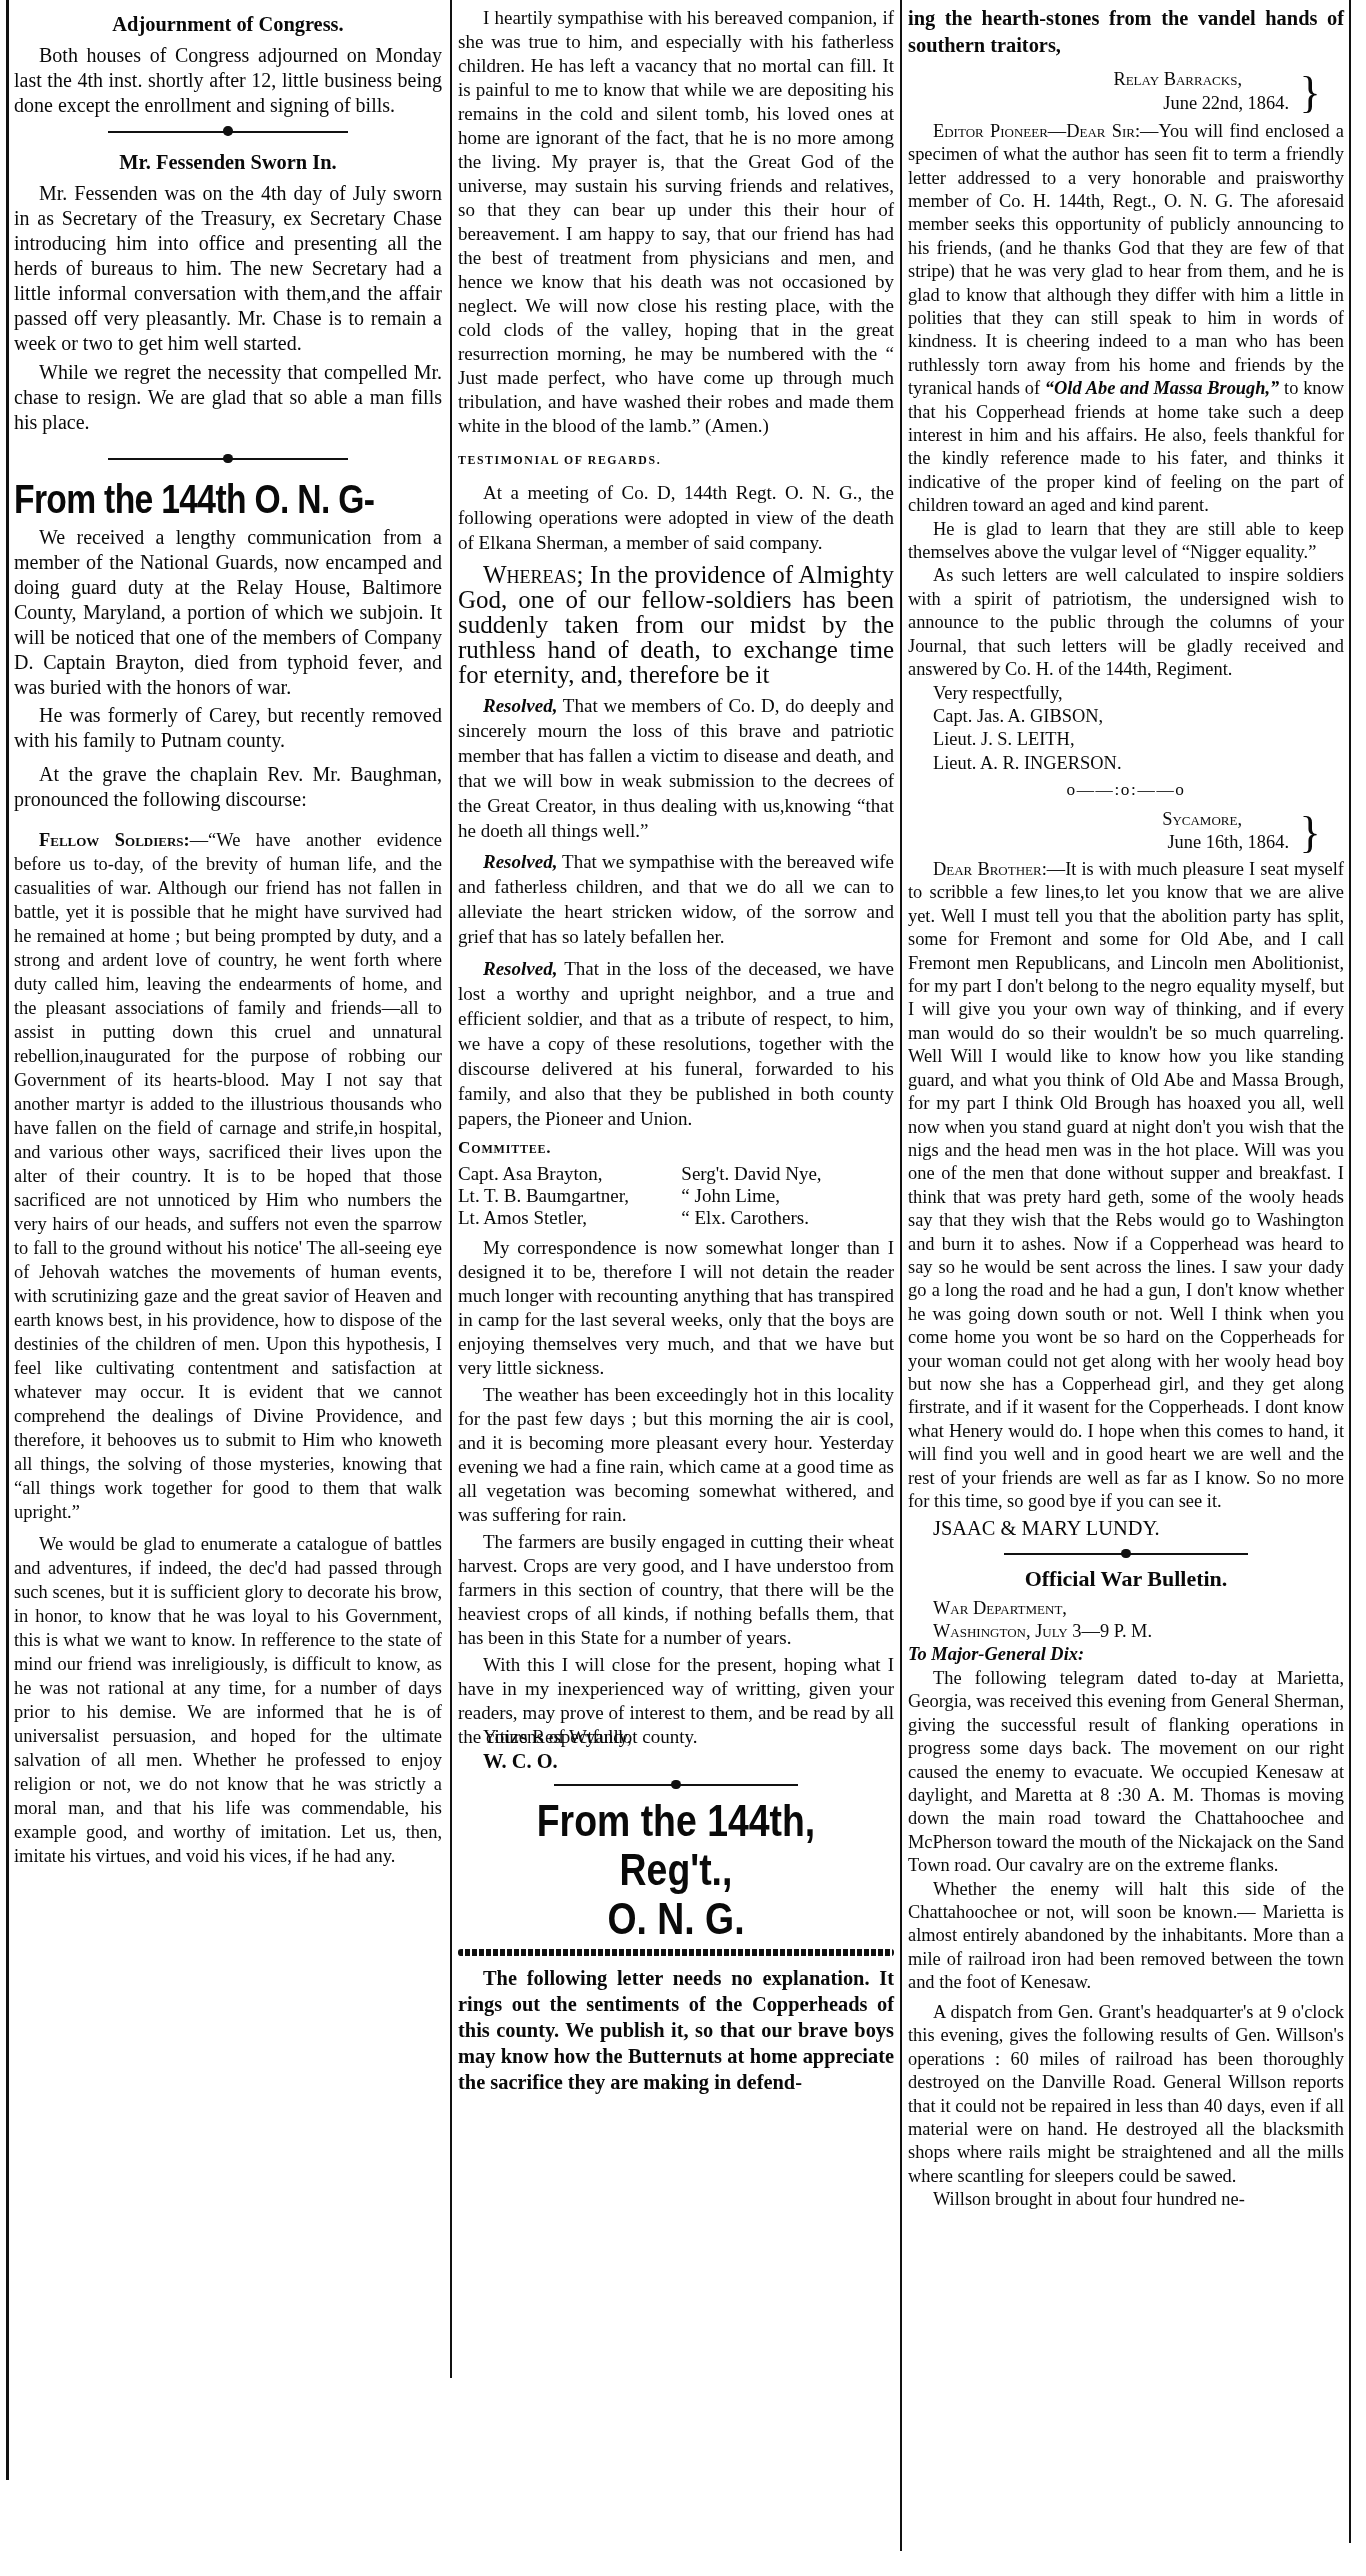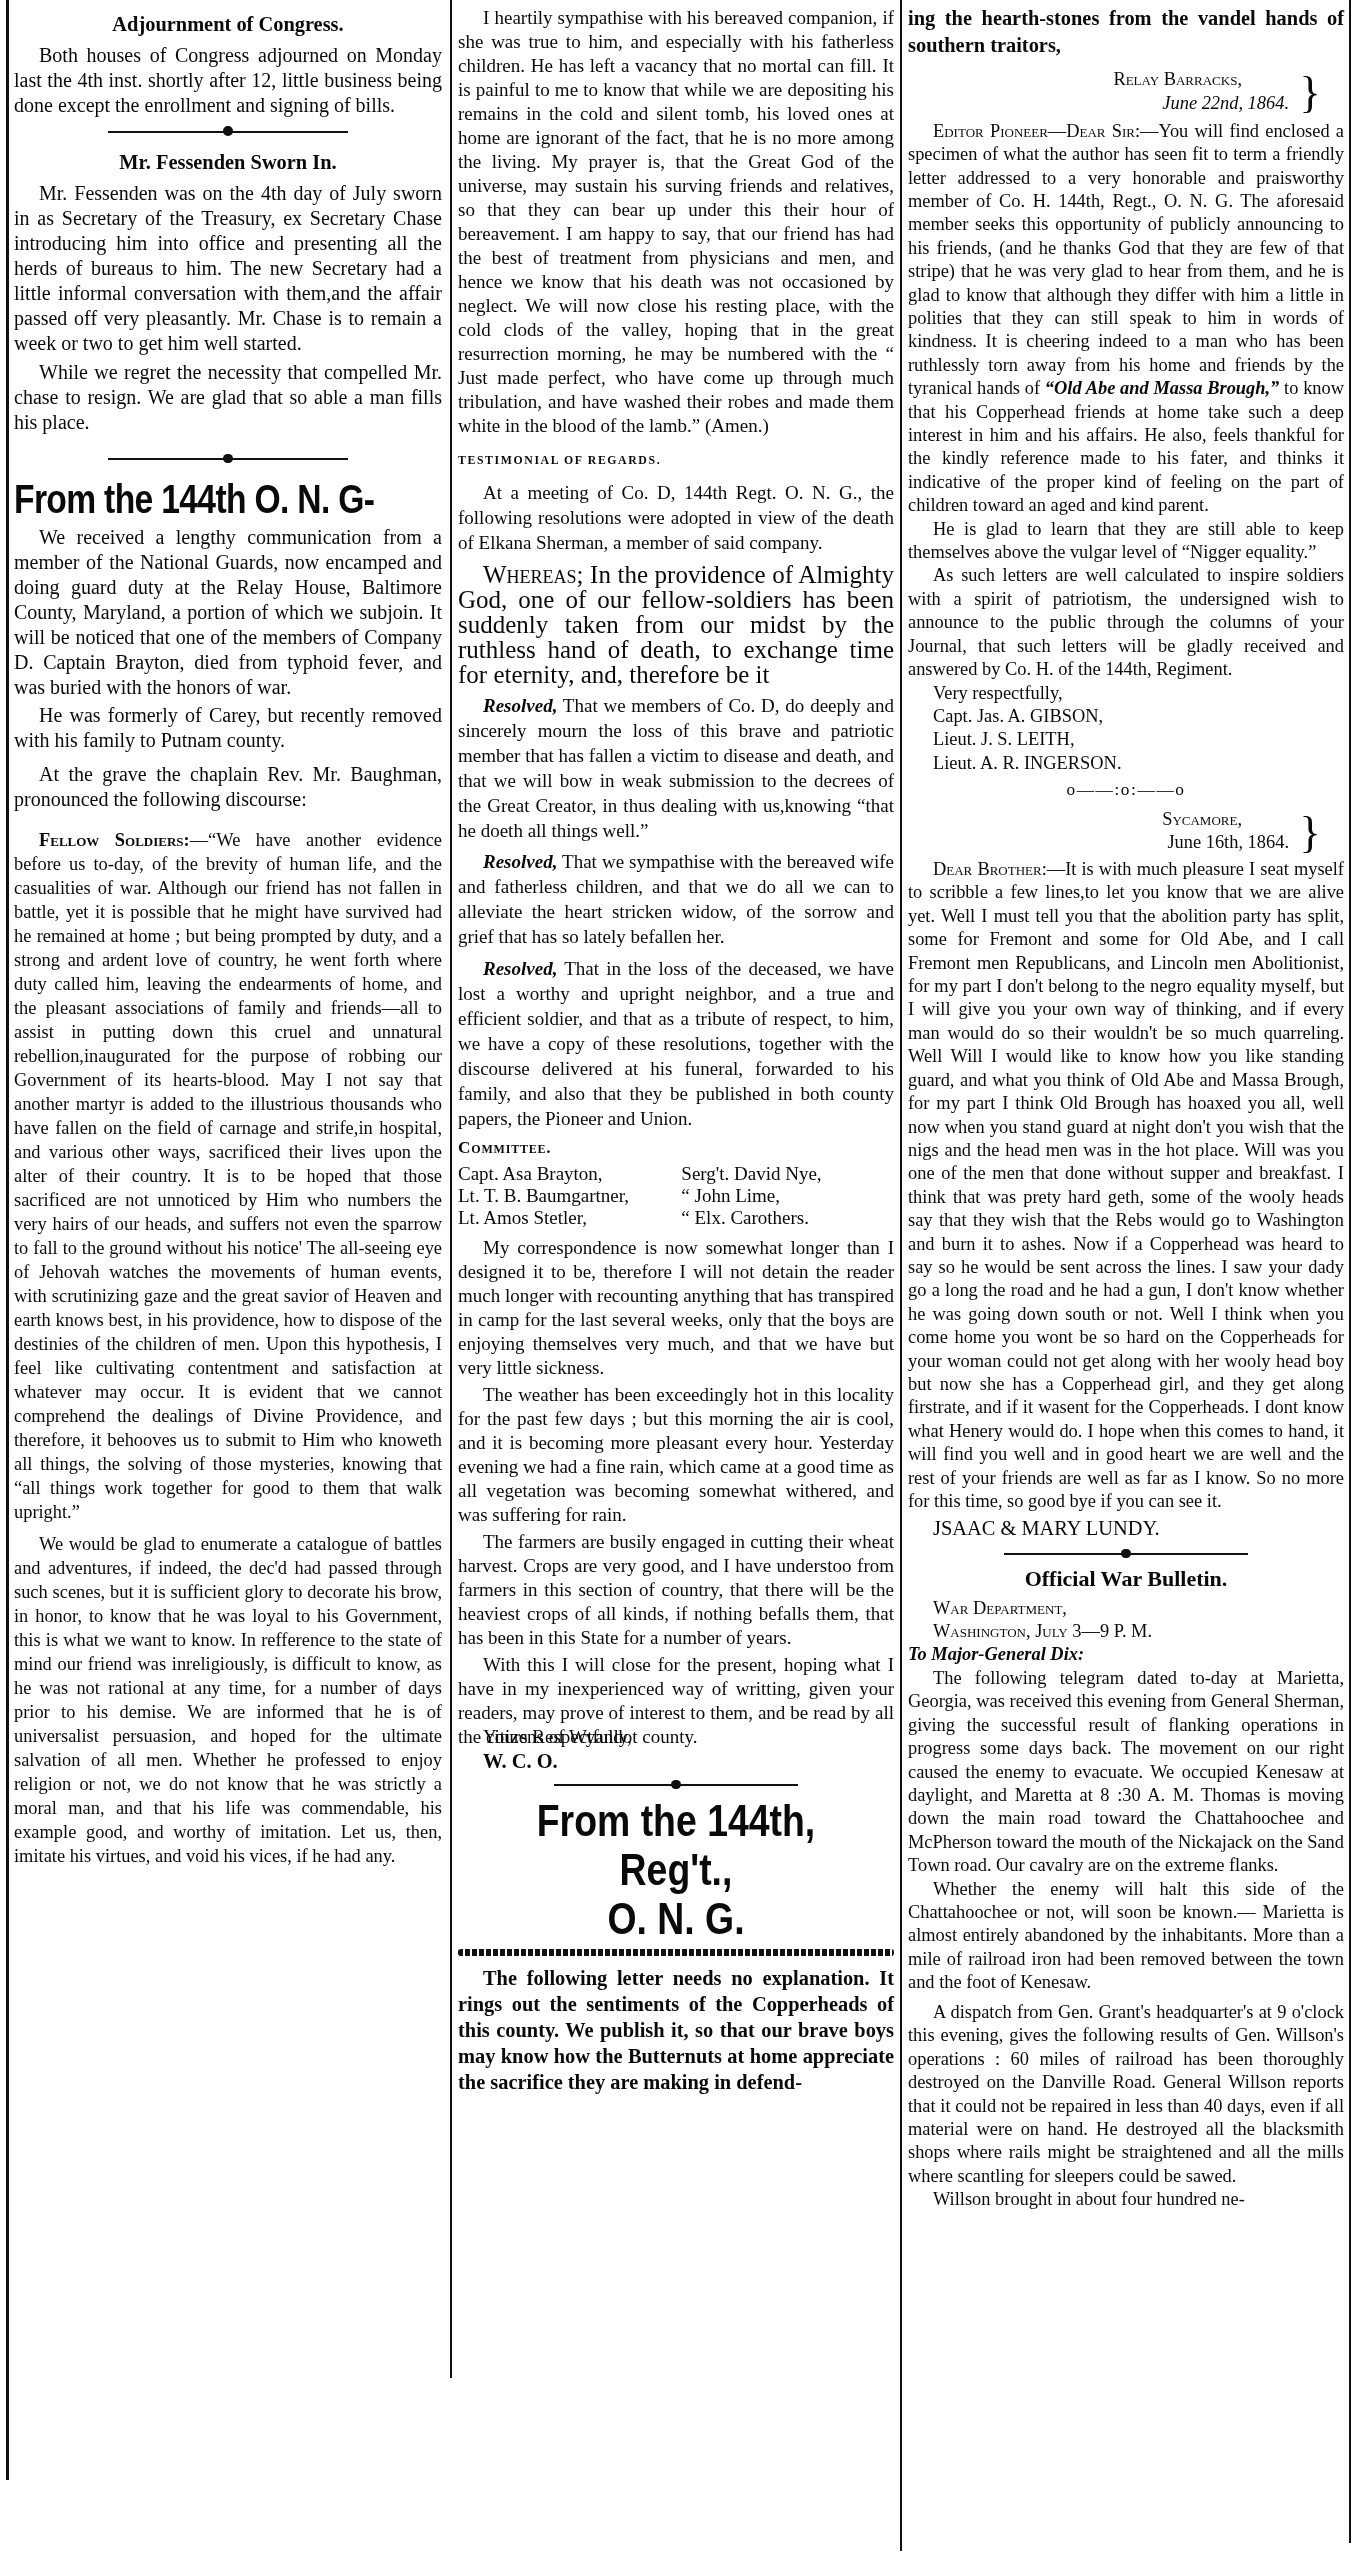--- a/index.html
+++ b/index.html
@@ -75,21 +75,21 @@
   <p style="margin-top:9.4px;">At the grave the chaplain Rev. Mr. Baughman, pronounced the following discourse:</p>
   <p style="margin-top:15.7px;font-size:18.4px;line-height:24px;">
     <span class="sc bold">Fellow Soldiers:</span><span>—“We have another evidence before us to-day, of the brevity of human life, and the casualities of war. Although our friend has not fallen in battle, yet it is possible that he might have survived had he remained at home ; but being prompted by duty, and a strong and ardent love of country, he went forth where duty called him, leaving the endearments of home, and the pleasant associations of family and friends—all to assist in putting down this cruel and unnatural rebellion,inaugurated for the purpose of robbing our Government of its hearts-blood. May I not say that another martyr is added to the illustrious thousands who have fallen on the field of carnage and strife,in hospital, and various other ways, sacrificed their lives upon the alter of their country. It is to be hoped that those sacrificed are not unnoticed by Him who numbers the very hairs of our heads, and suffers not even the sparrow to fall to the ground without his notice' The all-seeing eye of Jehovah watches the movements of human events, with scrutinizing gaze and the great savior of Heaven and earth knows best, in his providence, how to dispose of the destinies of the children of men. Upon this hypothesis, I feel like cultivating contentment and satisfaction at whatever may occur. It is evident that we cannot comprehend the dealings of Divine Providence, and therefore, it behooves us to submit to Him who knoweth all things, the solving of those mysteries, knowing that “all things work together for good to them that walk upright.”</span>
   </p>
   <p style="margin-top:7.8px;font-size:18.4px;line-height:24px;">We would be glad to enumerate a catalogue of battles and adventures, if indeed, the dec'd had passed through such scenes, but it is sufficient glory to decorate his brow, in honor, to know that he was loyal to his Government, this is what we want to know. In refference to the state of mind our friend was inreligiously, is difficult to know, as he was not rational at any time, for a number of days prior to his demise. We are informed that he is of universalist persuasion, and hoped for the ultimate salvation of all men. Whether he professed to enjoy religion or not, we do not know that he was strictly a moral man, and that his life was commendable, his example good, and worthy of imitation. Let us, then, imitate his virtues, and void his vices, if he had any.</p>
 </div>
 
 <div class="col" style="left:458px;width:436px;">
   <p style="margin-top:6.3px;font-size:19px;line-height:24px;">I heartily sympathise with his bereaved companion, if she was true to him, and especially with his fatherless children. He has left a vacancy that no mortal can fill. It is painful to me to know that while we are depositing his remains in the cold and silent tomb, his loved ones at home are ignorant of the fact, that he is no more among the living. My prayer is, that the Great God of the universe, may sustain his surving friends and relatives, so that they can bear up under this their hour of bereavement. I am happy to say, that our friend has had the best of treatment from physicians and men, and hence we know that his death was not occasioned by neglect. We will now close his resting place, with the cold clods of the valley, hoping that in the great resurrection morning, he may be numbered with the “ Just made perfect, who have come up through much tribulation, and have washed their robes and made them white in the blood of the lamb.” (Amen.)</p>
   <div class="caps-hd">TESTIMONIAL OF REGARDS.</div>
-  <p style="font-size:19px;line-height:25px;">At a meeting of Co. D, 144th Regt. O. N. G., the following resolutions were adopted in view of the death of Elkana Sherman, a member of said company.</p>
+  <p style="font-size:19px;line-height:25px;">At a meeting of Co. D, 144th Regt. O. N. G., the following operations were adopted in view of the death of Elkana Sherman, a member of said company.</p>
   <p style="margin-top:6.3px;font-size:25px;line-height:25px;">
     <span class="sc">Whereas;</span><span> In the providence of Almighty God, one of our fellow-soldiers has been suddenly taken from our midst by the ruthless hand of death, to exchange time for eternity, and, therefore be it</span>
   </p>
   <p style="margin-top:6.3px;font-size:19px;line-height:25px;">
     <span class="it bold">Resolved,</span><span> That we members of Co. D, do deeply and sincerely mourn the loss of this brave and patriotic member that has fallen a victim to disease and death, and that we will bow in weak submission to the decrees of the Great Creator, in thus dealing with us,knowing “that he doeth all things well.”</span>
   </p>
   <p style="margin-top:6.3px;font-size:19px;line-height:25px;">
     <span class="it bold">Resolved,</span><span> That we sympathise with the bereaved wife and fatherless children, and that we do all we can to alleviate the heart stricken widow, of the sorrow and grief that has so lately befallen her.</span>
   </p>
   <p style="margin-top:6.3px;font-size:19px;line-height:25px;">
@@ -117,21 +117,21 @@
   <div class="hd-big2">From the 144th, Reg't.,</div>
   <div class="hd-big2">O. N. G.</div>
   <div class="wavy"></div>
   <p style="font-size:20.4px;line-height:26px;font-weight:bold;">The following letter needs no explanation. It rings out the sentiments of the Copperheads of this county. We publish it, so that our brave boys may know how the Butternuts at home appreciate the sacrifice they are making in defend-</p>
 </div>
 
 <div class="col" style="left:908px;width:436px;font-size:18.4px;line-height:23.4px;">
   <p class="noind" style="margin-top:4.7px;font-size:20.4px;line-height:27px;font-weight:bold;">ing the hearth-stones from the vandel hands of southern traitors,</p>
   <div class="dateline sc" style="margin-top:9.4px;">
     <div style="padding-right:47px;">Relay Barracks,</div>
-    <div style="font-variant:normal;font-style:italic;">June 22nd, 1864.</div>
+    <div style="font-variant:normal;">June 22nd, 1864.</div>
     <span class="brace">}</span>
   </div>
   <p style="margin-top:4.7px;">
     <span class="sc">Editor Pioneer—Dear Sir:</span><span>—You will find enclosed a specimen of what the author has seen fit to term a friendly letter addressed to a very honorable and praisworthy member of Co. H. 144th, Regt., O. N. G. The aforesaid member seeks this opportunity of publicly announcing to his friends, (and he thanks God that they are few of that stripe) that he was very glad to hear from them, and he is glad to know that although they differ with him a little in polities that they can still speak to him in words of kindness. It is cheering indeed to a man who has been ruthlessly torn away from his home and friends by the tyranical hands of </span><span class="it bold">“Old Abe and Massa Brough,”</span><span> to know that his Copperhead friends at home take such a deep interest in him and his affairs. He also, feels thankful for the kindly reference made to his fater, and thinks it indicative of the proper kind of feeling on the part of children toward an aged and kind parent.</span>
   </p>
   <p>He is glad to learn that they are still able to keep themselves above the vulgar level of “Nigger equality.”</p>
   <p>As such letters are well calculated to inspire soldiers with a spirit of patriotism, the undersigned wish to announce to the public through the columns of your Journal, that such letters will be gladly received and answered by Co. H. of the 144th, Regiment.</p>
   <p class="sig-center" style="padding-right:102px;">Very respectfully,</p>
   <p class="sig" style="padding-right:110px;">Capt. Jas. A. GIBSON,</p>
   <p class="sig" style="padding-right:86px;">Lieut. J. S. LEITH,</p>

